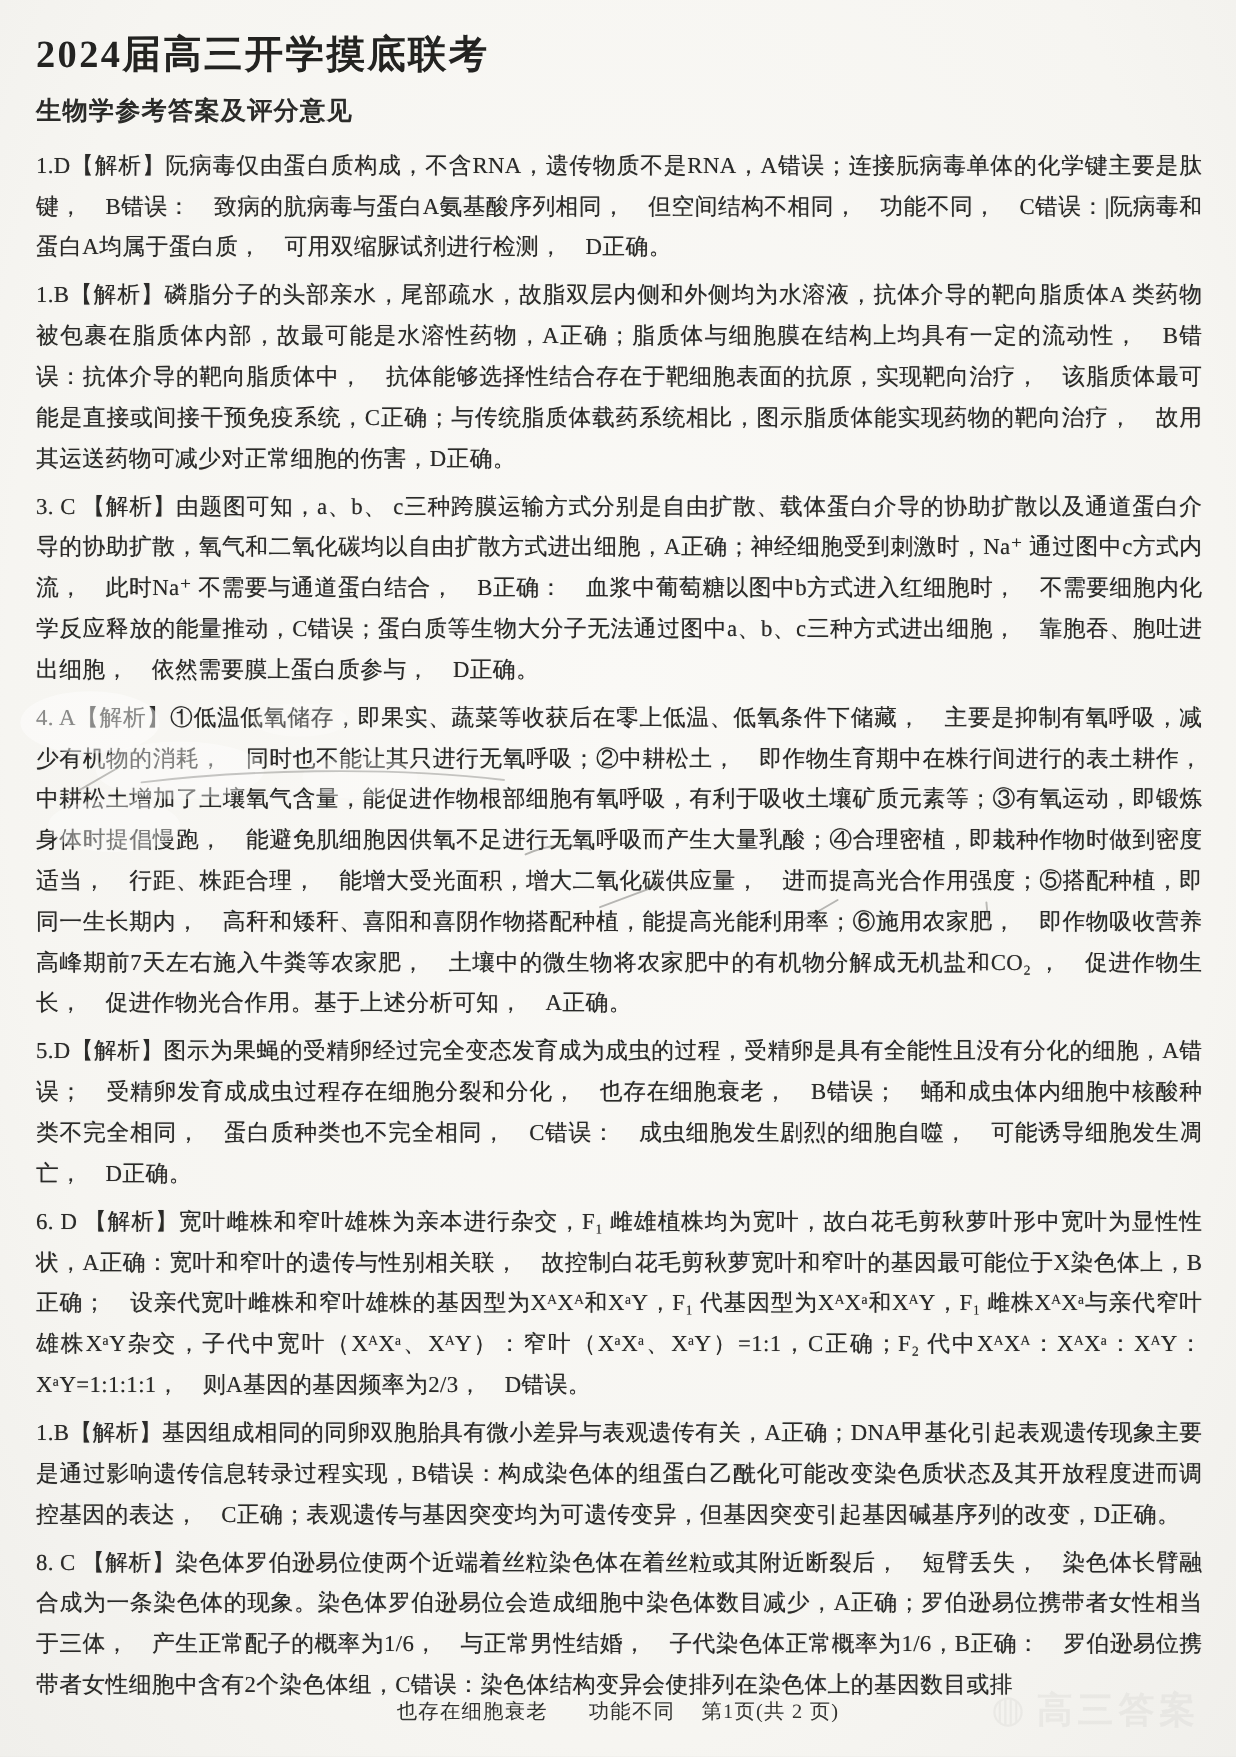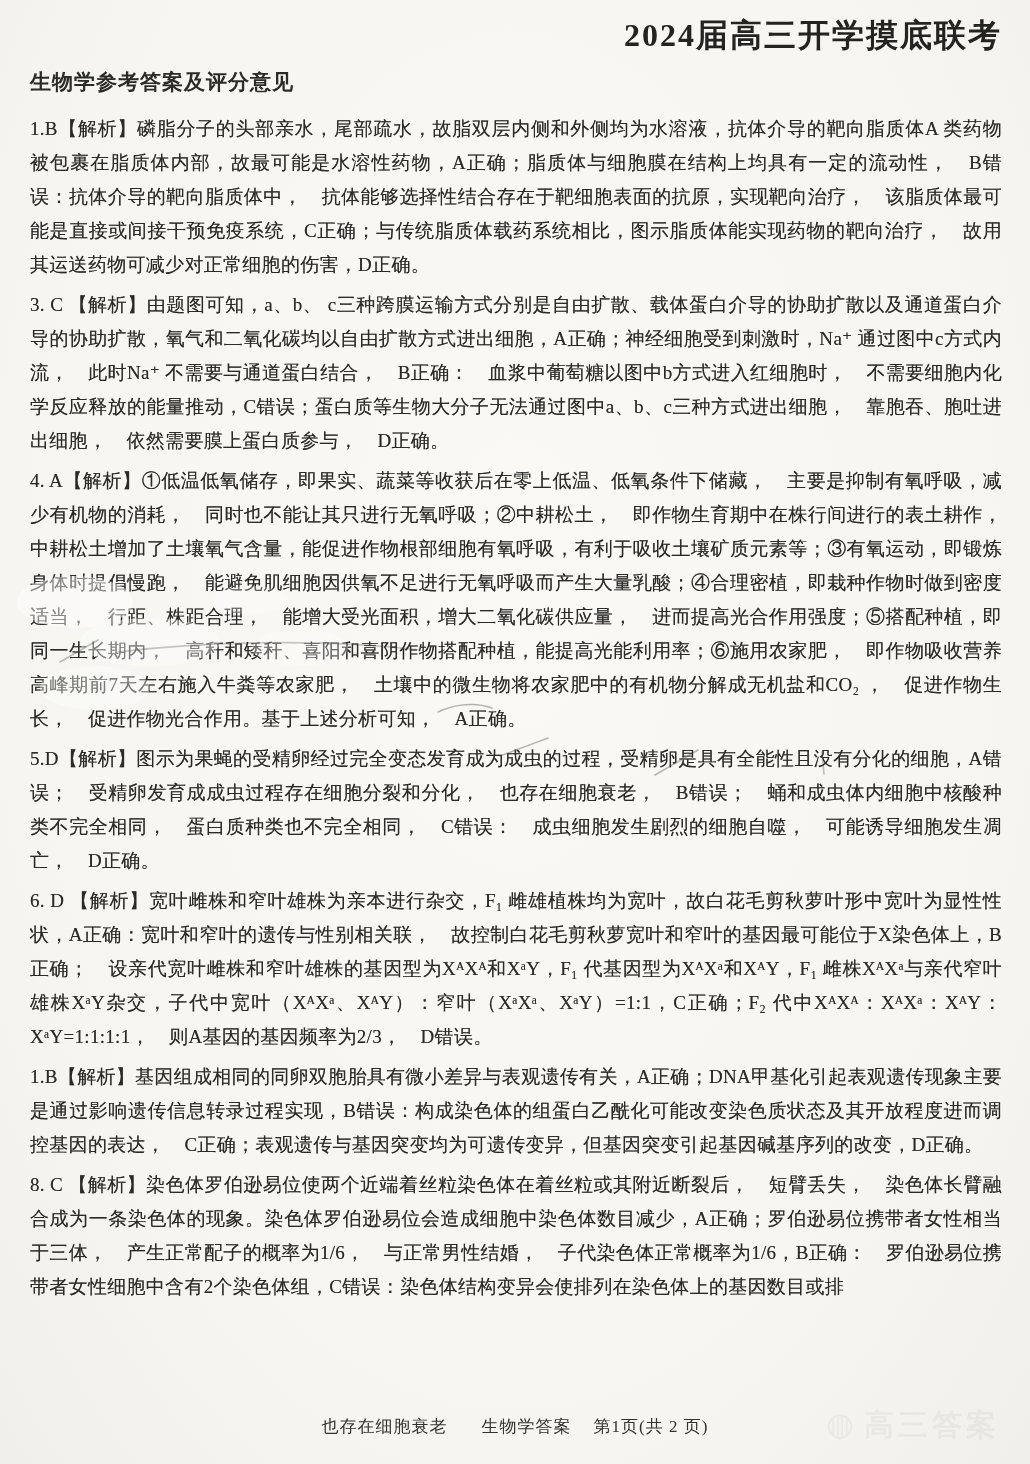--- a/index.html
+++ b/index.html
@@ -17,22 +17,22 @@
       radial-gradient(ellipse at 50% 40%, #faf9f6 0%, #f6f5f1 70%, #f0efeb 100%);
     color: #2a2a28;
     font-family: "Liberation Serif", "DejaVu Serif", serif;
   }
   .content {
     position: relative;
     padding: 14px 28px 0 30px;
     z-index: 2;
   }
   .doc-title {
-    margin: 0 0 10px 0;
-    text-align: right;
+    margin: 10px 0 10px 0;
+    text-align: left;
     font-size: 32px;
     font-weight: 700;
     letter-spacing: 2px;
     color: #232321;
   }
   .doc-subtitle {
     margin: 0 0 16px 0;
     font-size: 21px;
     font-weight: 700;
     letter-spacing: 1px;
@@ -86,20 +86,21 @@
 </style>
 </head>
 <body>
 
 <div class="page">
 
   <div class="content">
     <h1 class="doc-title">2024届高三开学摸底联考</h1>
     <h2 class="doc-subtitle">生物学参考答案及评分意见</h2>
 
+    <p class="answer">1.D【解析】阮病毒仅由蛋白质构成，不含RNA，遗传物质不是RNA，A错误；连接朊病毒单体的化学键主要是肽键，　B错误：　致病的肮病毒与蛋白A氨基酸序列相同，　但空间结构不相同，　功能不同，　C错误：|阮病毒和蛋白A均属于蛋白质，　可用双缩脲试剂进行检测，　D正确。</p>
     <p class="answer">1.B【解析】磷脂分子的头部亲水，尾部疏水，故脂双层内侧和外侧均为水溶液，抗体介导的靶向脂质体A 类药物被包裹在脂质体内部，故最可能是水溶性药物，A正确；脂质体与细胞膜在结构上均具有一定的流动性，　B错误：抗体介导的靶向脂质体中，　抗体能够选择性结合存在于靶细胞表面的抗原，实现靶向治疗，　该脂质体最可能是直接或间接干预免疫系统，C正确；与传统脂质体载药系统相比，图示脂质体能实现药物的靶向治疗，　故用其运送药物可减少对正常细胞的伤害，D正确。</p>
     <p class="answer">3. C 【解析】由题图可知，a、b、 c三种跨膜运输方式分别是自由扩散、载体蛋白介导的协助扩散以及通道蛋白介导的协助扩散，氧气和二氧化碳均以自由扩散方式进出细胞，A正确；神经细胞受到刺激时，Na⁺ 通过图中c方式内流，　此时Na⁺ 不需要与通道蛋白结合，　B正确：　血浆中葡萄糖以图中b方式进入红细胞时，　不需要细胞内化学反应释放的能量推动，C错误；蛋白质等生物大分子无法通过图中a、b、c三种方式进出细胞，　靠胞吞、胞吐进出细胞，　依然需要膜上蛋白质参与，　D正确。</p>
     <p class="answer">4. A【解析】①低温低氧储存，即果实、蔬菜等收获后在零上低温、低氧条件下储藏，　主要是抑制有氧呼吸，减少有机物的消耗，　同时也不能让其只进行无氧呼吸；②中耕松土，　即作物生育期中在株行间进行的表土耕作，中耕松土增加了土壤氧气含量，能促进作物根部细胞有氧呼吸，有利于吸收土壤矿质元素等；③有氧运动，即锻炼身体时提倡慢跑，　能避免肌细胞因供氧不足进行无氧呼吸而产生大量乳酸；④合理密植，即栽种作物时做到密度适当，　行距、株距合理，　能增大受光面积，增大二氧化碳供应量，　进而提高光合作用强度；⑤搭配种植，即同一生长期内，　高秆和矮秆、喜阳和喜阴作物搭配种植，能提高光能利用率；⑥施用农家肥，　即作物吸收营养高峰期前7天左右施入牛粪等农家肥，　土壤中的微生物将农家肥中的有机物分解成无机盐和CO₂ ，　促进作物生长，　促进作物光合作用。基于上述分析可知，　A正确。</p>
     <p class="answer">5.D【解析】图示为果蝇的受精卵经过完全变态发育成为成虫的过程，受精卵是具有全能性且没有分化的细胞，A错误；　受精卵发育成成虫过程存在细胞分裂和分化，　也存在细胞衰老，　B错误；　蛹和成虫体内细胞中核酸种类不完全相同，　蛋白质种类也不完全相同，　C错误：　成虫细胞发生剧烈的细胞自噬，　可能诱导细胞发生凋亡，　D正确。</p>
     <p class="answer">6. D 【解析】宽叶雌株和窄叶雄株为亲本进行杂交，F₁ 雌雄植株均为宽叶，故白花毛剪秋萝叶形中宽叶为显性性状，A正确：宽叶和窄叶的遗传与性别相关联，　故控制白花毛剪秋萝宽叶和窄叶的基因最可能位于X染色体上，B正确；　设亲代宽叶雌株和窄叶雄株的基因型为XᴬXᴬ和XᵃY，F₁ 代基因型为XᴬXᵃ和XᴬY，F₁ 雌株XᴬXᵃ与亲代窄叶雄株XᵃY杂交，子代中宽叶（XᴬXᵃ、XᴬY）：窄叶（XᵃXᵃ、XᵃY）=1:1，C正确；F₂ 代中XᴬXᴬ：XᴬXᵃ：XᴬY：XᵃY=1:1:1:1，　则A基因的基因频率为2/3，　D错误。</p>
     <p class="answer">1.B【解析】基因组成相同的同卵双胞胎具有微小差异与表观遗传有关，A正确；DNA甲基化引起表观遗传现象主要是通过影响遗传信息转录过程实现，B错误：构成染色体的组蛋白乙酰化可能改变染色质状态及其开放程度进而调控基因的表达，　C正确；表观遗传与基因突变均为可遗传变异，但基因突变引起基因碱基序列的改变，D正确。</p>
     <p class="answer">8. C 【解析】染色体罗伯逊易位使两个近端着丝粒染色体在着丝粒或其附近断裂后，　短臂丢失，　染色体长臂融合成为一条染色体的现象。染色体罗伯逊易位会造成细胞中染色体数目减少，A正确；罗伯逊易位携带者女性相当于三体，　产生正常配子的概率为1/6，　与正常男性结婚，　子代染色体正常概率为1/6，B正确：　罗伯逊易位携带者女性细胞中含有2个染色体组，C错误：染色体结构变异会使排列在染色体上的基因数目或排</p>
   </div>
 
   <svg class="artifacts" viewBox="0 0 1030 1464" xmlns="http://www.w3.org/2000/svg" aria-hidden="true">
@@ -117,20 +118,20 @@
       <path d="M118 652 C 200 642, 320 638, 420 650" opacity="0.30"></path>
       <path d="M438 712 C 455 704, 475 702, 492 708" opacity="0.40"></path>
       <path d="M500 756 L 548 738" opacity="0.38"></path>
       <path d="M655 775 L 698 750" opacity="0.38"></path>
       <path d="M822 752 l 2 22" opacity="0.35"></path>
       <path d="M1040 742 l 0 0" opacity="0"></path>
     </g>
   </svg>
 
   <div class="page-footer">
-    <span>也存在细胞衰老</span><span class="sep"></span><span>生物学答案</span><span class="sep2"></span><span>第1页(共 2 页)</span>
+    <span>也存在细胞衰老</span><span class="sep"></span><span>功能不同</span><span class="sep2"></span><span>第1页(共 2 页)</span>
   </div>
 
   <div class="watermark">
     <span class="wm-logo">◍</span><span>高三答案</span>
   </div>
 
 </div>
 
 </body></html>

